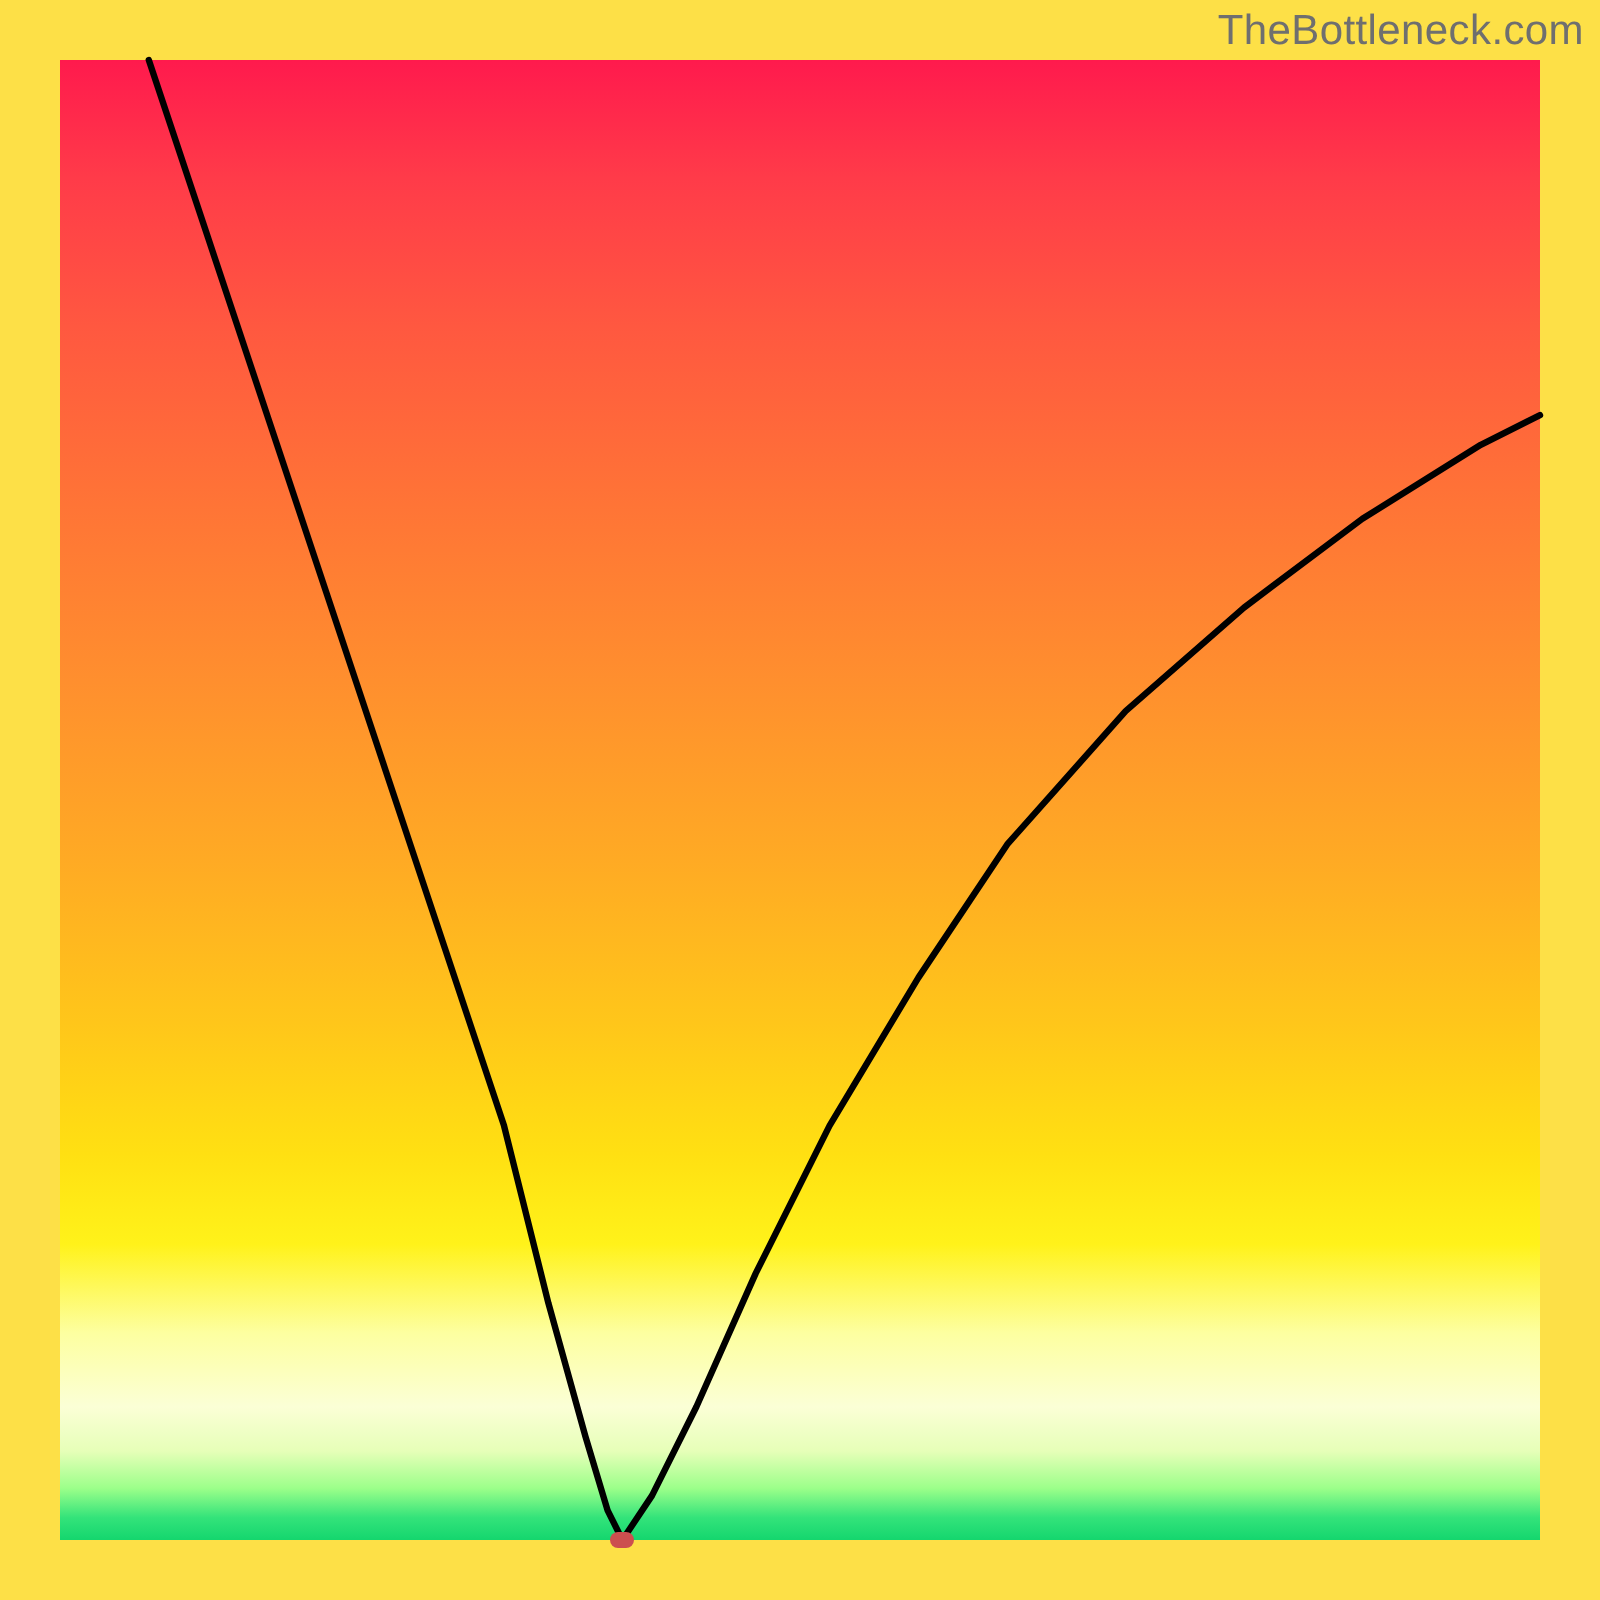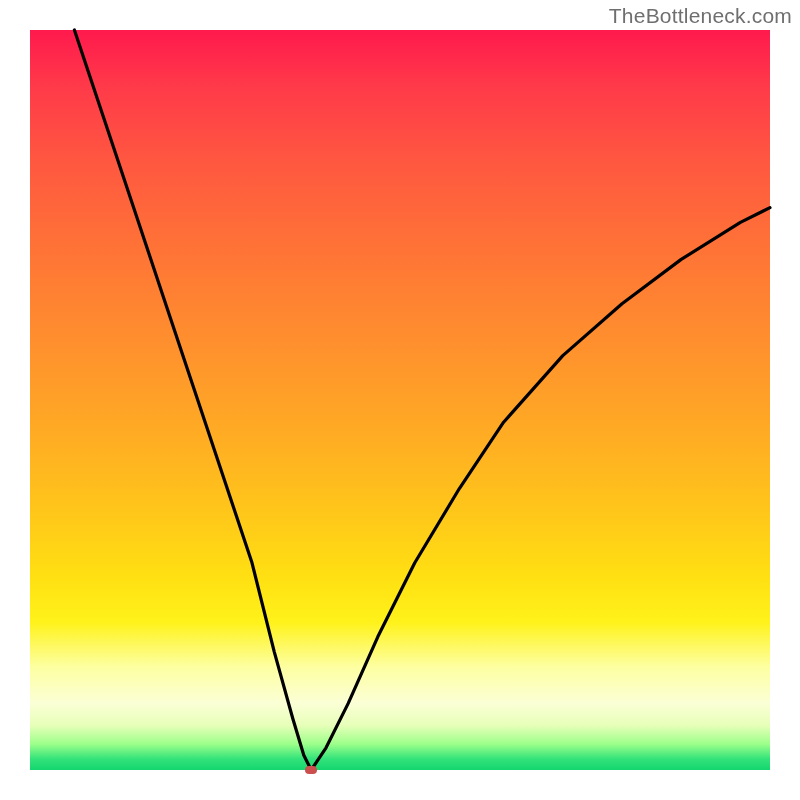--- a/index.html
+++ b/index.html
@@ -8,21 +8,21 @@
     width: 800px;
     height: 800px;
     overflow: hidden;
     background: #000;
     font-family: Arial, Helvetica, sans-serif;
   }
   .frame {
     position: absolute;
     left: 0; top: 0;
     width: 800px; height: 800px;
-    background: #ffffff;
+    background: #fde047;
   }
   .plot-area {
     position: absolute;
     left: 30px;
     top: 30px;
     width: 740px;
     height: 740px;
     
     background: linear-gradient(to bottom,
       #ff1a4d 0%,

